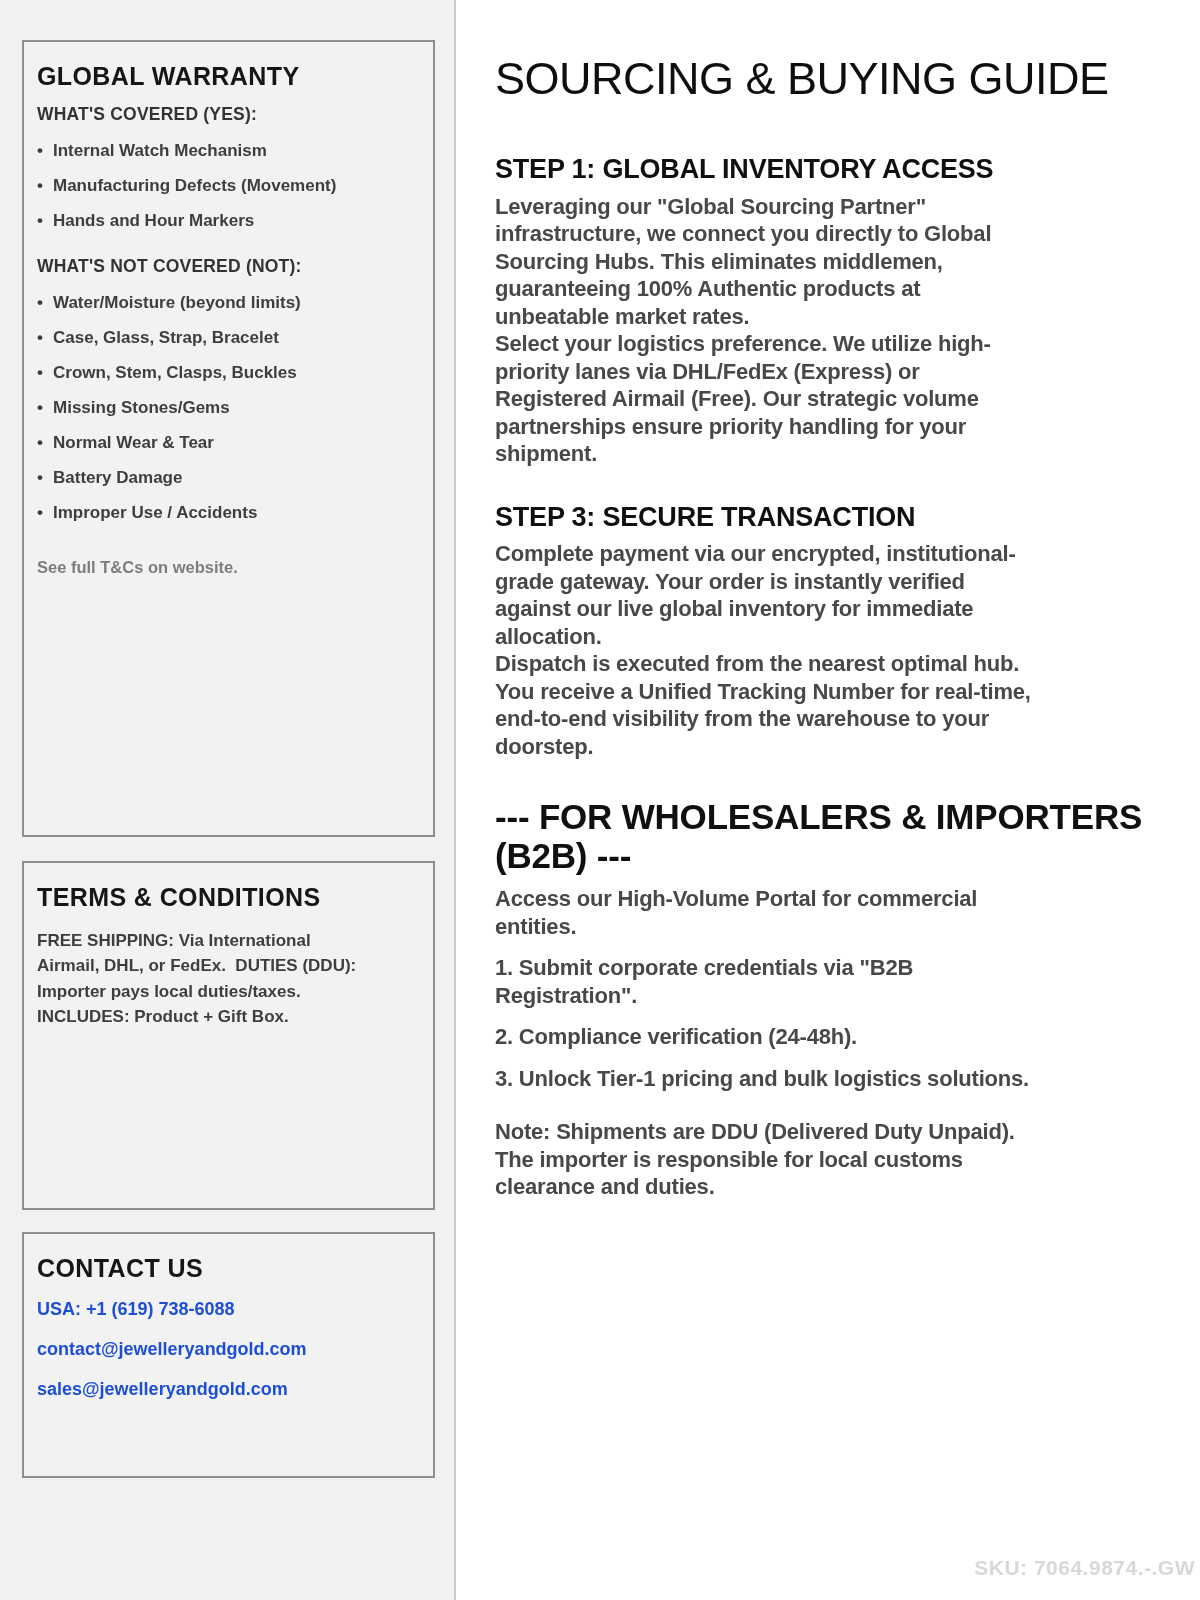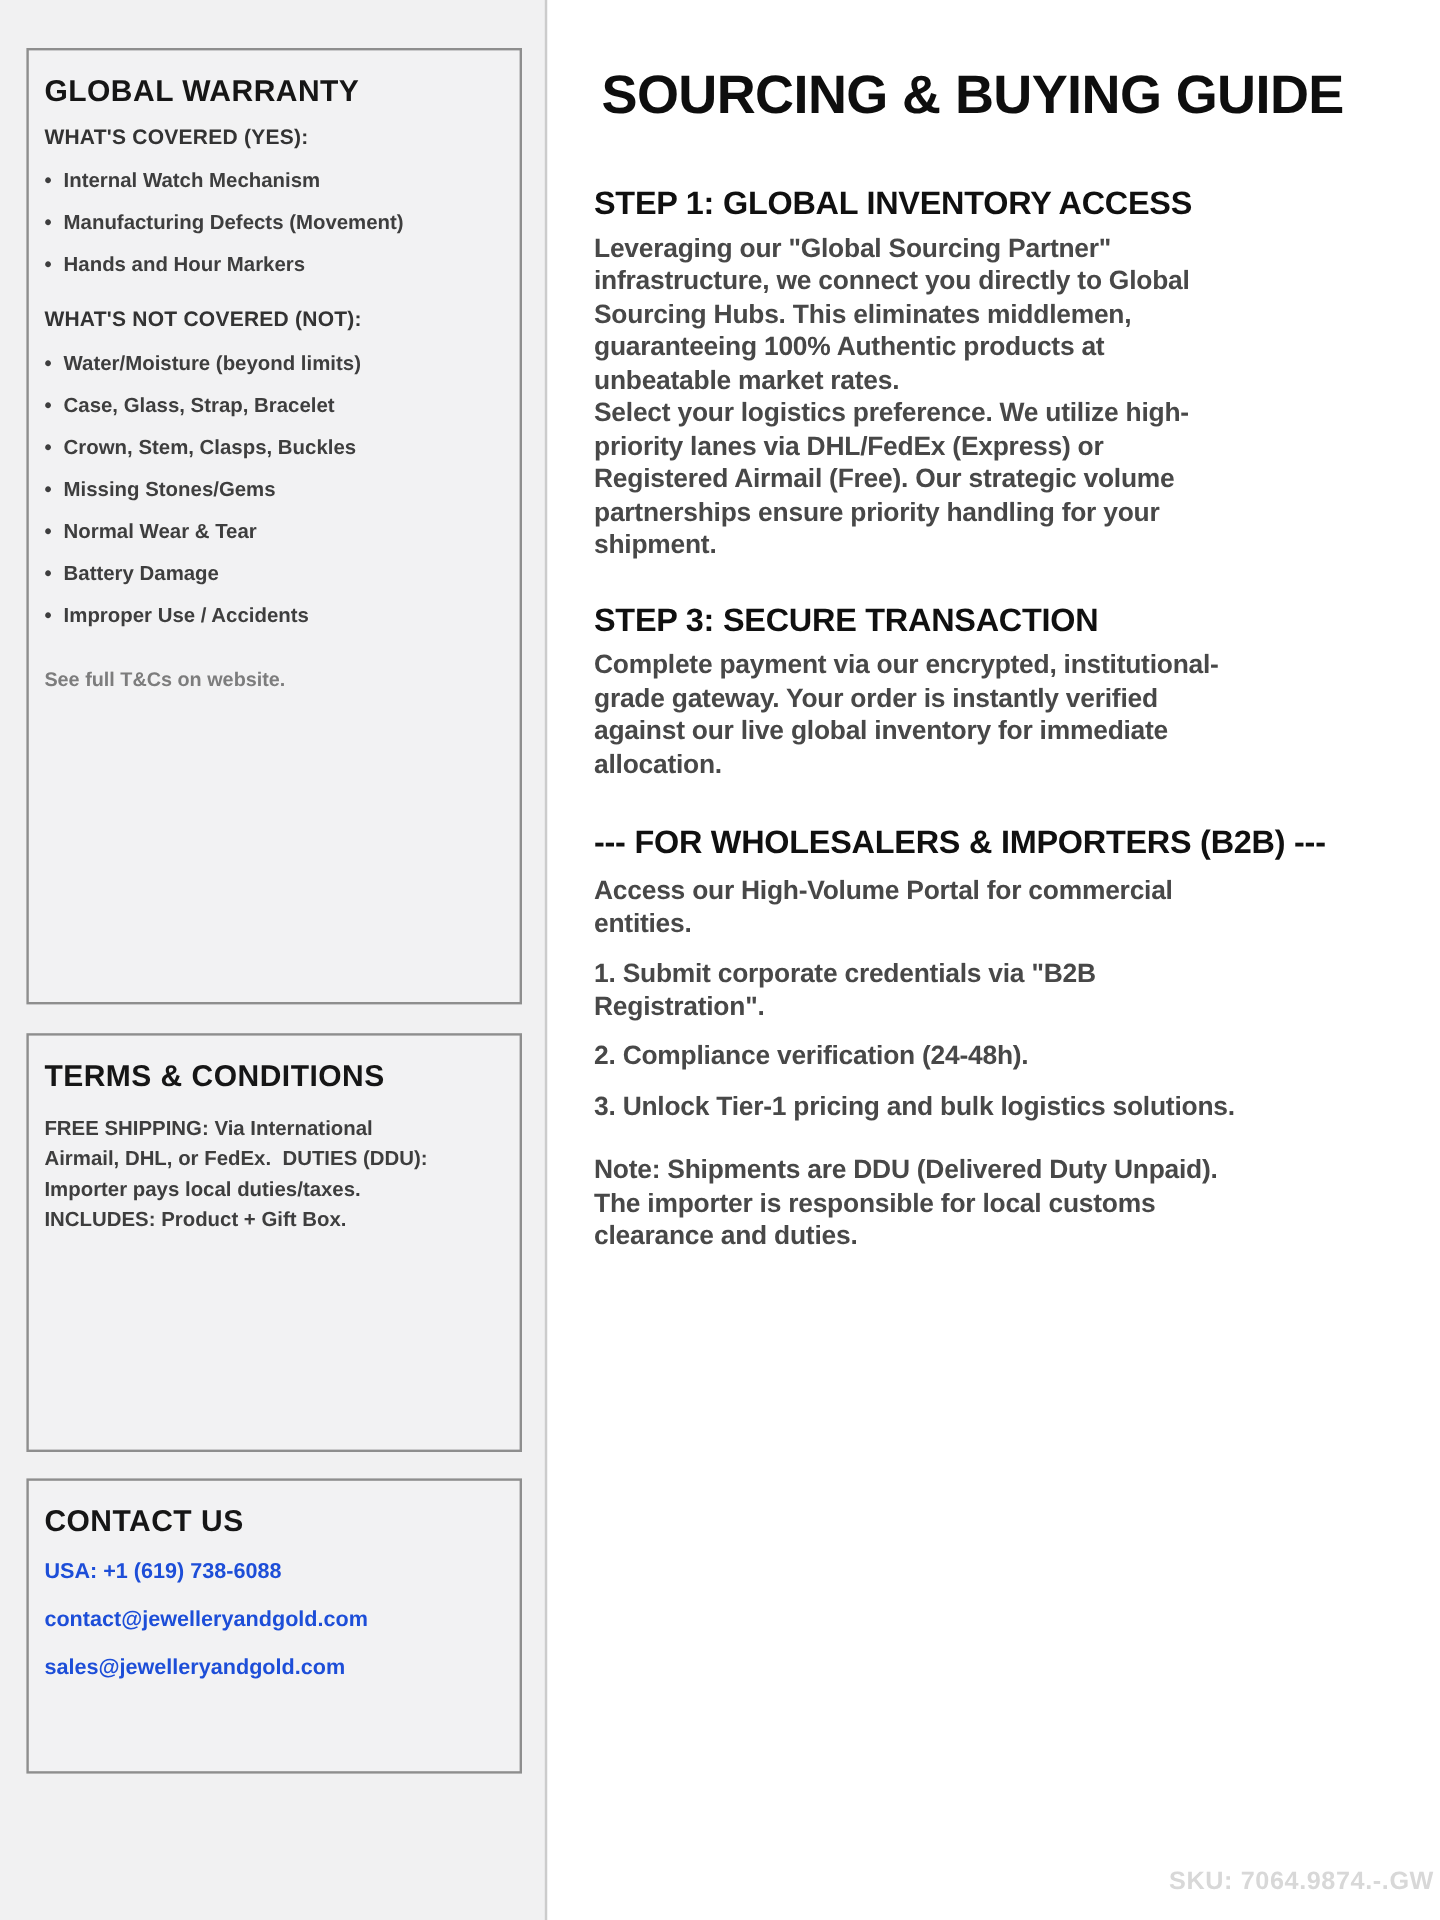--- a/index.html
+++ b/index.html
@@ -48,34 +48,34 @@
   .contact-line{
     margin:0 0 21px 0;font-size:18px;font-weight:700;color:#1d4ed8;line-height:19px;
   }
   .contact-first{margin-top:17px;}
   
   .main{
     position:absolute;left:458px;top:0;width:742px;height:1600px;
     box-sizing:border-box;padding:0 44px 0 37px;background:#ffffff;
   }
   .page-title{
-    margin:56px 30px 0 0;text-align:center;
-    font-size:45px;font-weight:700;color:#0e0e0e;letter-spacing:-.5px;line-height:1;
+    margin:56px 30px 0 0;text-align:left;
+    font-size:45px;font-weight:400;color:#0e0e0e;letter-spacing:-.5px;line-height:1;
   }
   .step-heading{
     margin:35px 0 8px 0;font-size:27px;font-weight:700;color:#101010;
     letter-spacing:-.2px;line-height:1.1;
   }
   .step-heading.first{margin-top:54px;}
   .step-body{
     margin:0;max-width:540px;font-size:22px;font-weight:700;color:#484848;
     line-height:27.5px;letter-spacing:-.2px;
   }
   .b2b-heading{
-    margin:38px 0 10px 0;font-size:27px;font-weight:700;color:#101010;
+    margin:38px 0 10px 0;font-size:35px;font-weight:700;color:#101010;
     letter-spacing:-.2px;line-height:1.1;
   }
   .b2b-para{
     margin:0 0 14px 0;max-width:540px;font-size:22px;font-weight:700;color:#484848;
     line-height:27.5px;letter-spacing:-.2px;
   }
   .b2b-note{margin-top:26px;}
   .sku{
     position:absolute;right:5px;bottom:20px;
     font-size:21px;font-weight:700;color:#d8d8d8;letter-spacing:.5px;
@@ -132,20 +132,21 @@
   <section>
     <p class="step-body">Select your logistics preference. We utilize high-priority lanes via DHL/FedEx (Express) or Registered Airmail (Free). Our strategic volume partnerships ensure priority handling for your shipment.</p>
   </section>
 
   <section>
     <h2 class="step-heading">STEP 3: SECURE TRANSACTION</h2>
     <p class="step-body">Complete payment via our encrypted, institutional-grade gateway. Your order is instantly verified against our live global inventory for immediate allocation.</p>
   </section>
 
   <section>
+    <p class="step-body">Dispatch is executed from the nearest optimal hub. You receive a Unified Tracking Number for real-time, end-to-end visibility from the warehouse to your doorstep.</p>
   </section>
 
   <section>
     <h2 class="b2b-heading">--- FOR WHOLESALERS &amp; IMPORTERS (B2B) ---</h2>
     <p class="b2b-para">Access our High-Volume Portal for commercial entities.</p>
     <p class="b2b-para">1. Submit corporate credentials via "B2B Registration".</p>
     <p class="b2b-para">2. Compliance verification (24-48h).</p>
     <p class="b2b-para">3. Unlock Tier-1 pricing and bulk logistics solutions.</p>
     <p class="b2b-para b2b-note">Note: Shipments are DDU (Delivered Duty Unpaid). The importer is responsible for local customs clearance and duties.</p>
   </section>

